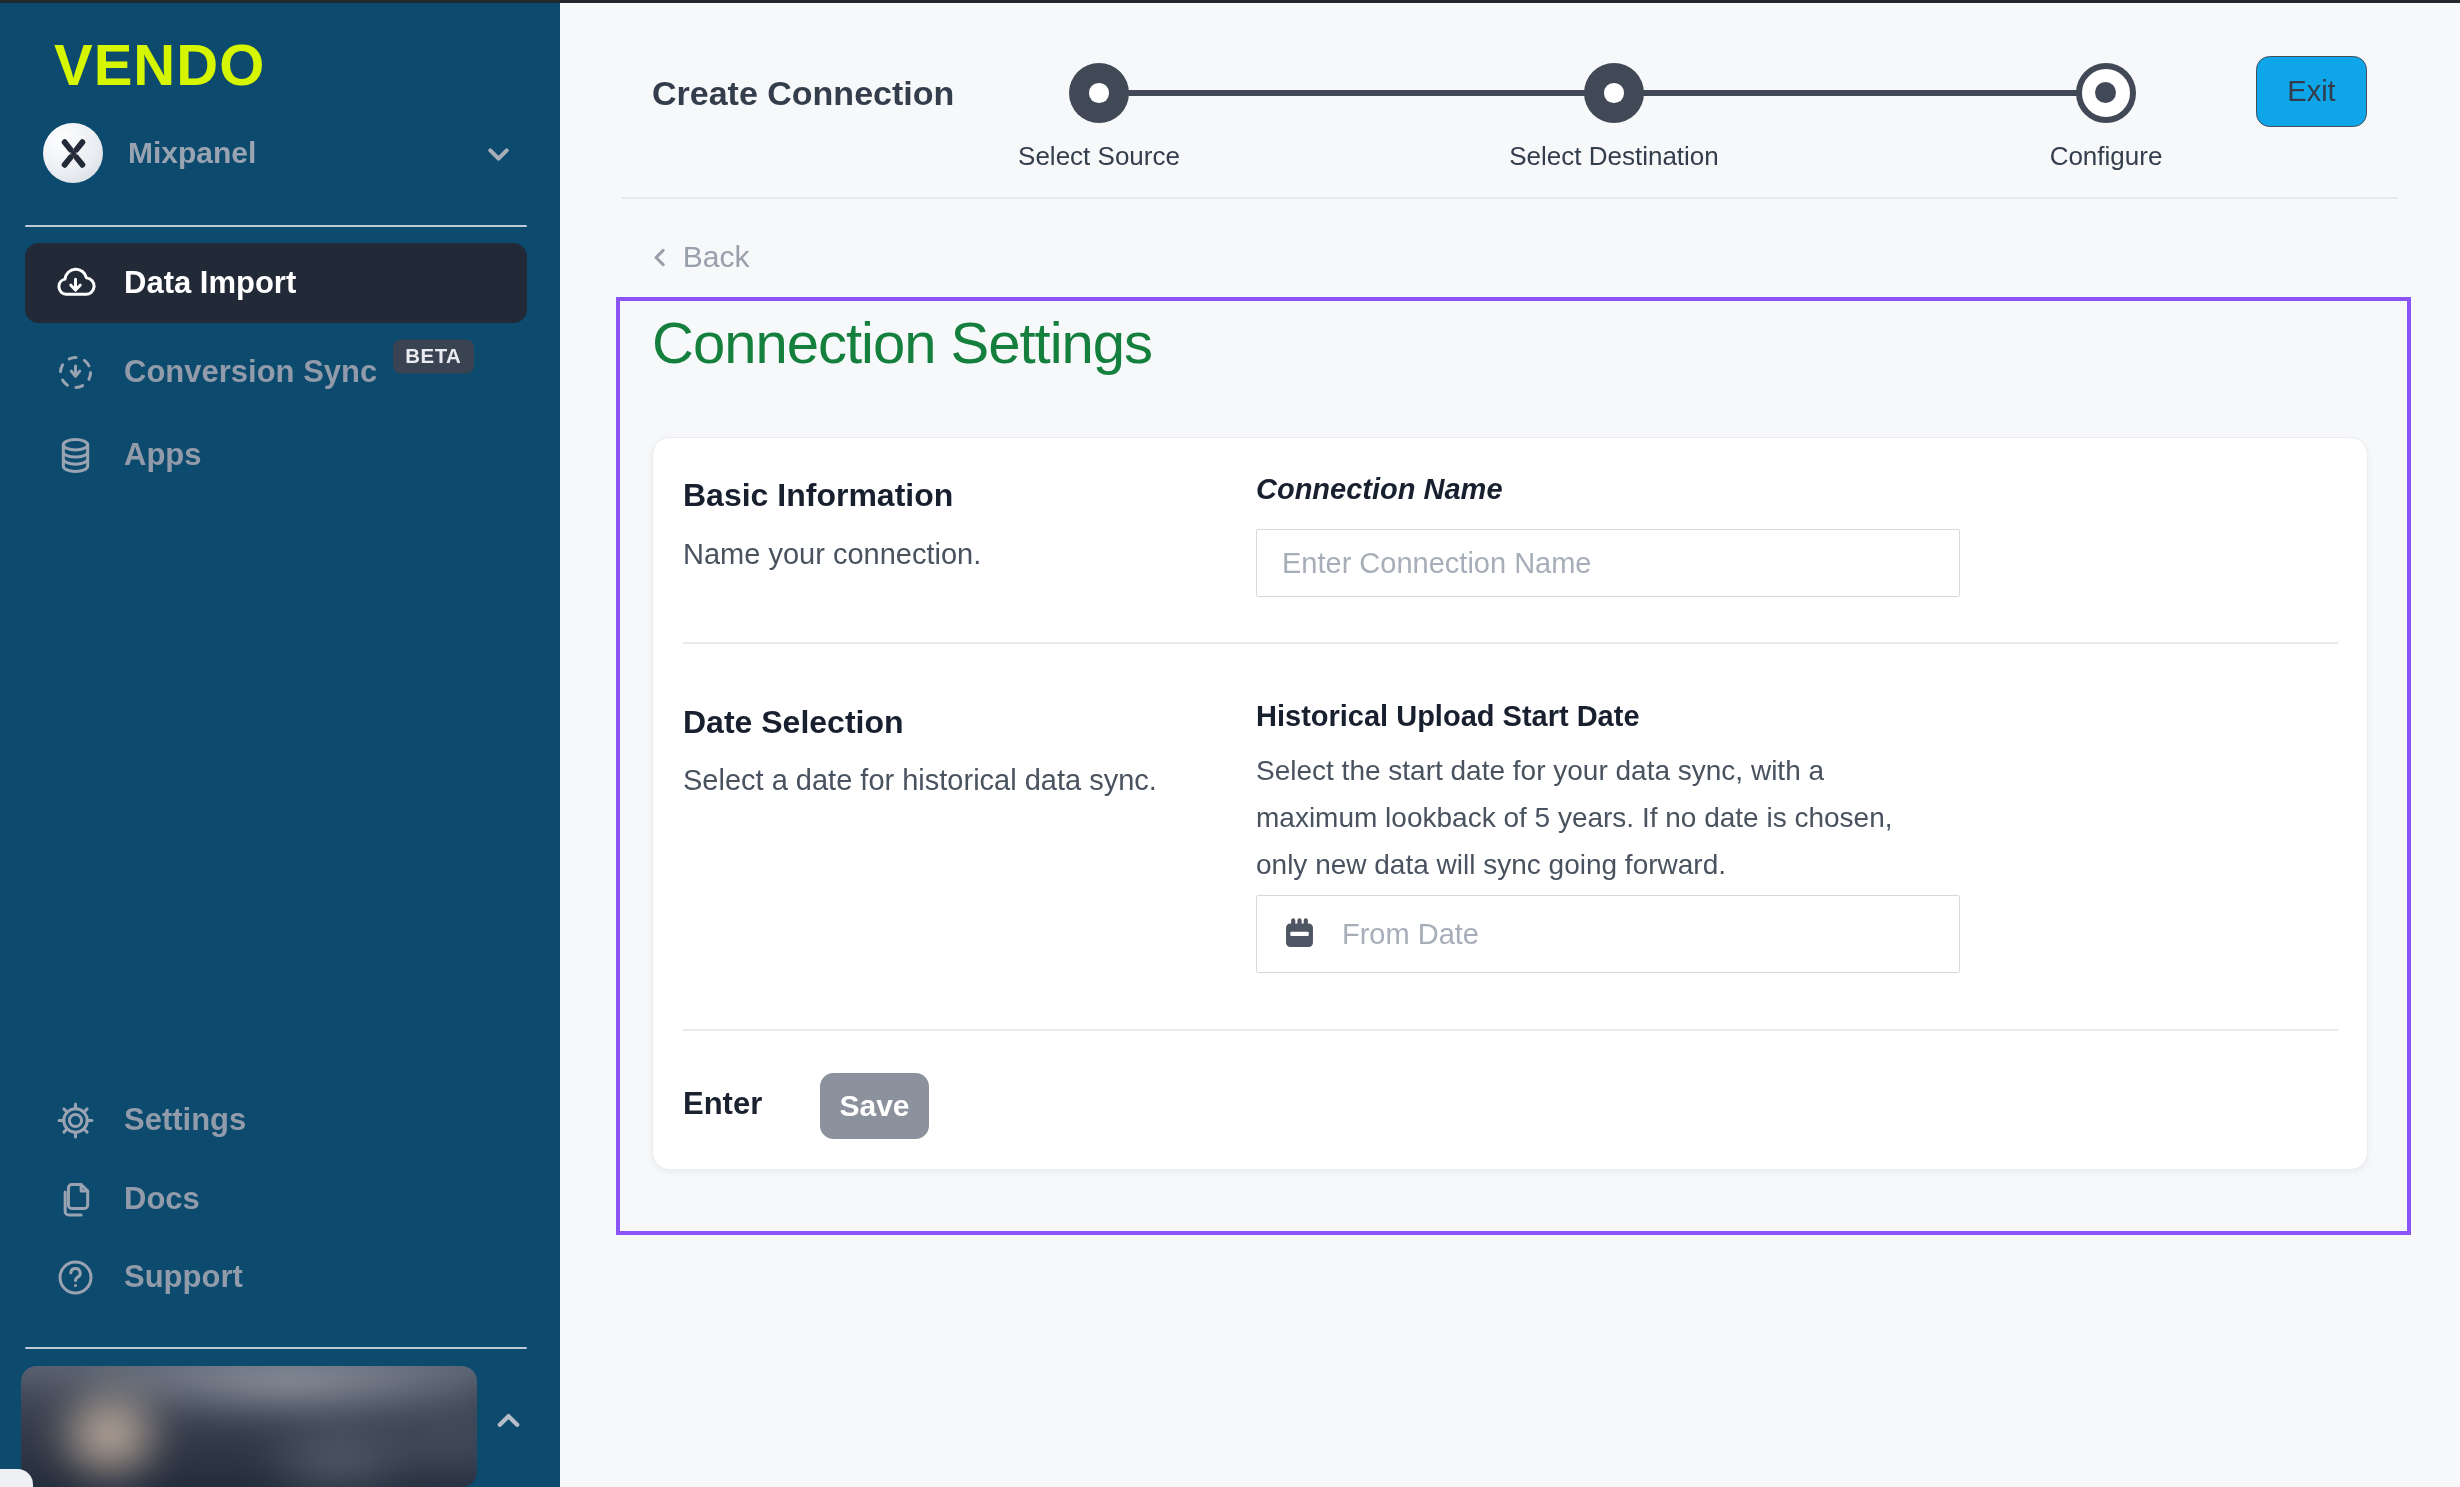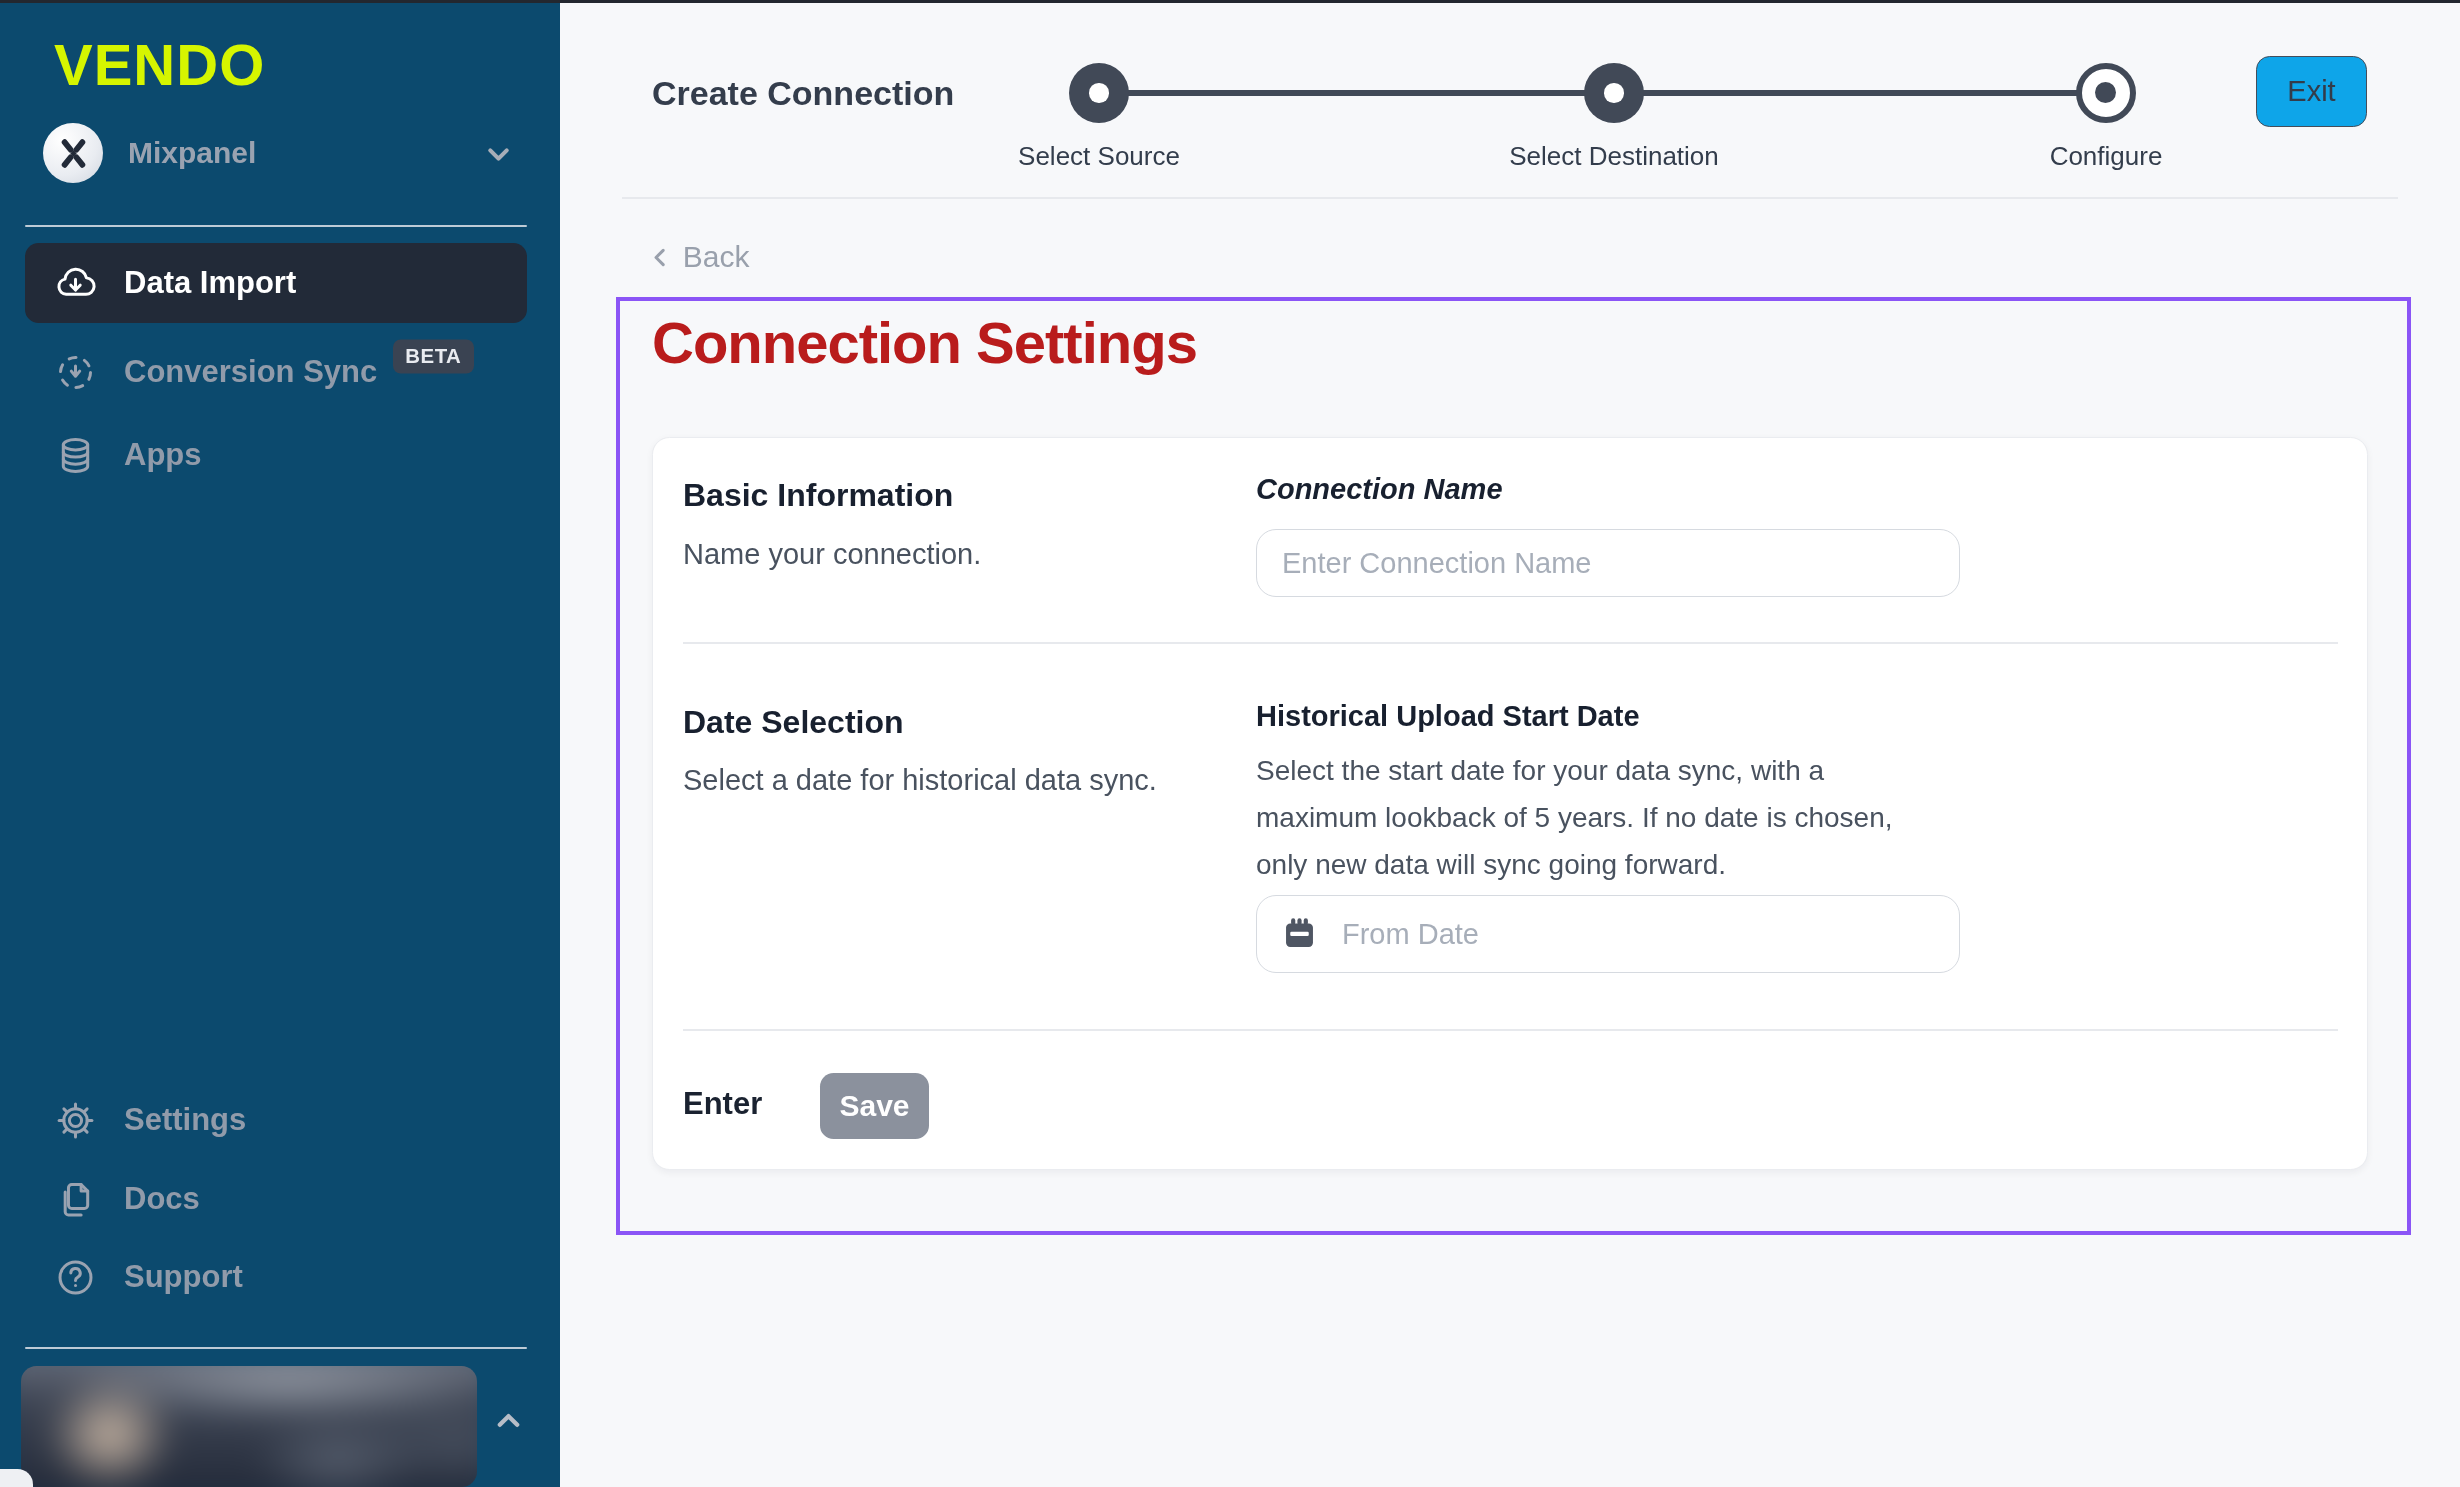--- a/index.html
+++ b/index.html
@@ -50,30 +50,30 @@
   .step-label { position:absolute; top:141px; transform:translateX(-50%); font-size:26px; font-weight:500; color:#333d4c; white-space:nowrap; }
   .exit-btn { position:absolute; left:2256px; top:56px; width:111px; height:71px; background:#0ea5e9;
     border:1.9px solid #454d5a; border-radius:13.6px; font-family:inherit; font-size:29px; font-weight:500; color:#333c4a;
     display:flex; align-items:center; justify-content:center; cursor:pointer; }
   .header-divider { position:absolute; left:622px; top:197px; width:1776px; height:1.9px; background:#e7e9ed; }
 
   .back { position:absolute; left:648px; top:240px; display:flex; align-items:center; gap:9.7px;
     font-size:30px; font-weight:500; color:#99a0ac; cursor:pointer; }
 
   .purple-box { position:absolute; left:616px; top:297px; width:1795px; height:938px; border:4.9px solid #8b55f6; }
-  .content-title { position:absolute; left:652px; top:309px; font-size:58px; font-weight:700; letter-spacing:-1px; color:#b91c1c; }
+  .content-title { position:absolute; left:652px; top:309px; font-size:58px; font-weight:400; letter-spacing:-1px; color:#15803d; }
 
   
   .card { position:absolute; left:652px; top:437px; width:1716px; height:733px; background:#ffffff;
     border:1.9px solid #eaecf0; border-radius:17.5px; box-shadow:0 2.9px 7.8px rgba(16,24,40,0.05); }
   .sec-h { position:absolute; left:30px; font-size:32px; font-weight:700; color:#18202f; }
   .sec-sub { position:absolute; left:30px; font-size:29px; color:#49525f; }
   .field-label { position:absolute; left:603px; font-size:29px; font-weight:600; color:#18202f; }
   .field-help { position:absolute; left:603px; top:309px; width:689px; font-size:28px; line-height:47px; color:#49525f; }
-  .tinput { position:absolute; left:603px; width:704px; border:1.9px solid #d6dae0; border-radius:20px;
+  .tinput { position:absolute; left:603px; width:704px; border:1.9px solid #d6dae0; border-radius:2px;
     background:#ffffff; font-family:inherit; font-size:29px; color:#1a2230; padding-left:25px; }
   .tinput::placeholder { color:#a7aeb9; opacity:1; }
   .in1 { top:91px; height:68px; }
   .date-wrap { position:absolute; left:603px; top:457px; width:704px; height:78px; }
   .date-wrap .tinput { position:absolute; left:0; top:0; width:704px; height:78px; padding-left:85px; }
   .date-wrap .cal { position:absolute; left:25px; top:20.4px; width:37px; height:37px; color:#4f5663; pointer-events:none; }
   .card-divider { position:absolute; left:30px; width:1655px; height:1.9px; background:#e7e9ed; }
   .cd1 { top:204px; } .cd2 { top:591px; }
   .h1 { top:39px; } .s1 { top:100px; } .l1 { top:35px;font-style:italic; }
   .h2 { top:266px; } .s2 { top:326px; } .l2 { top:262px; }

